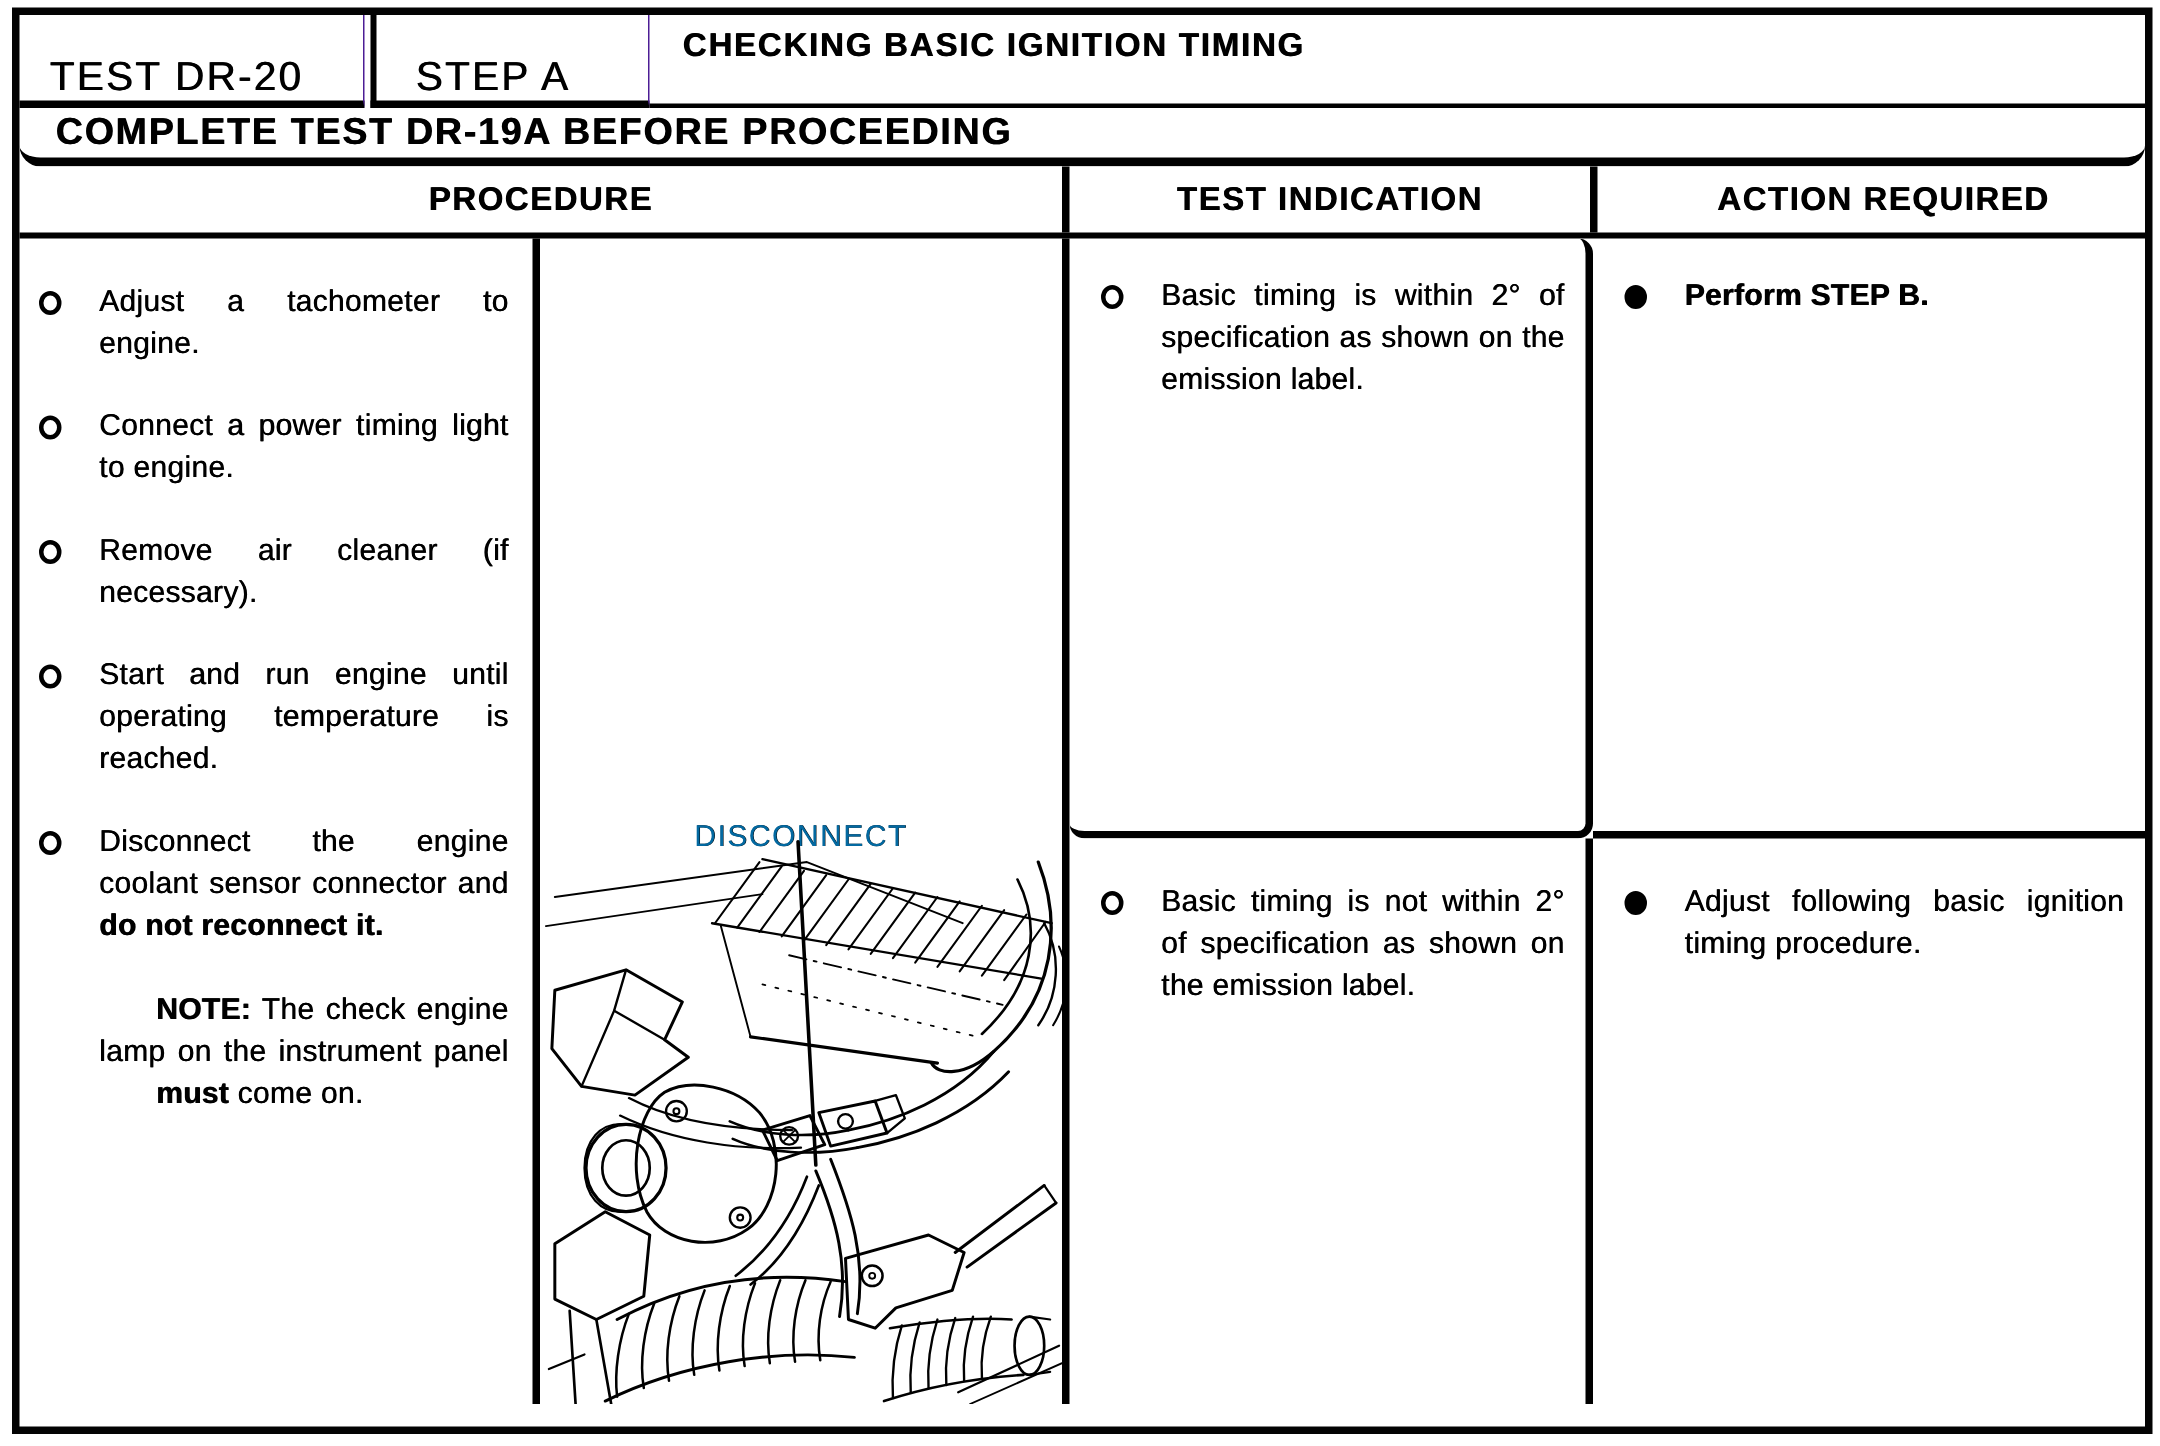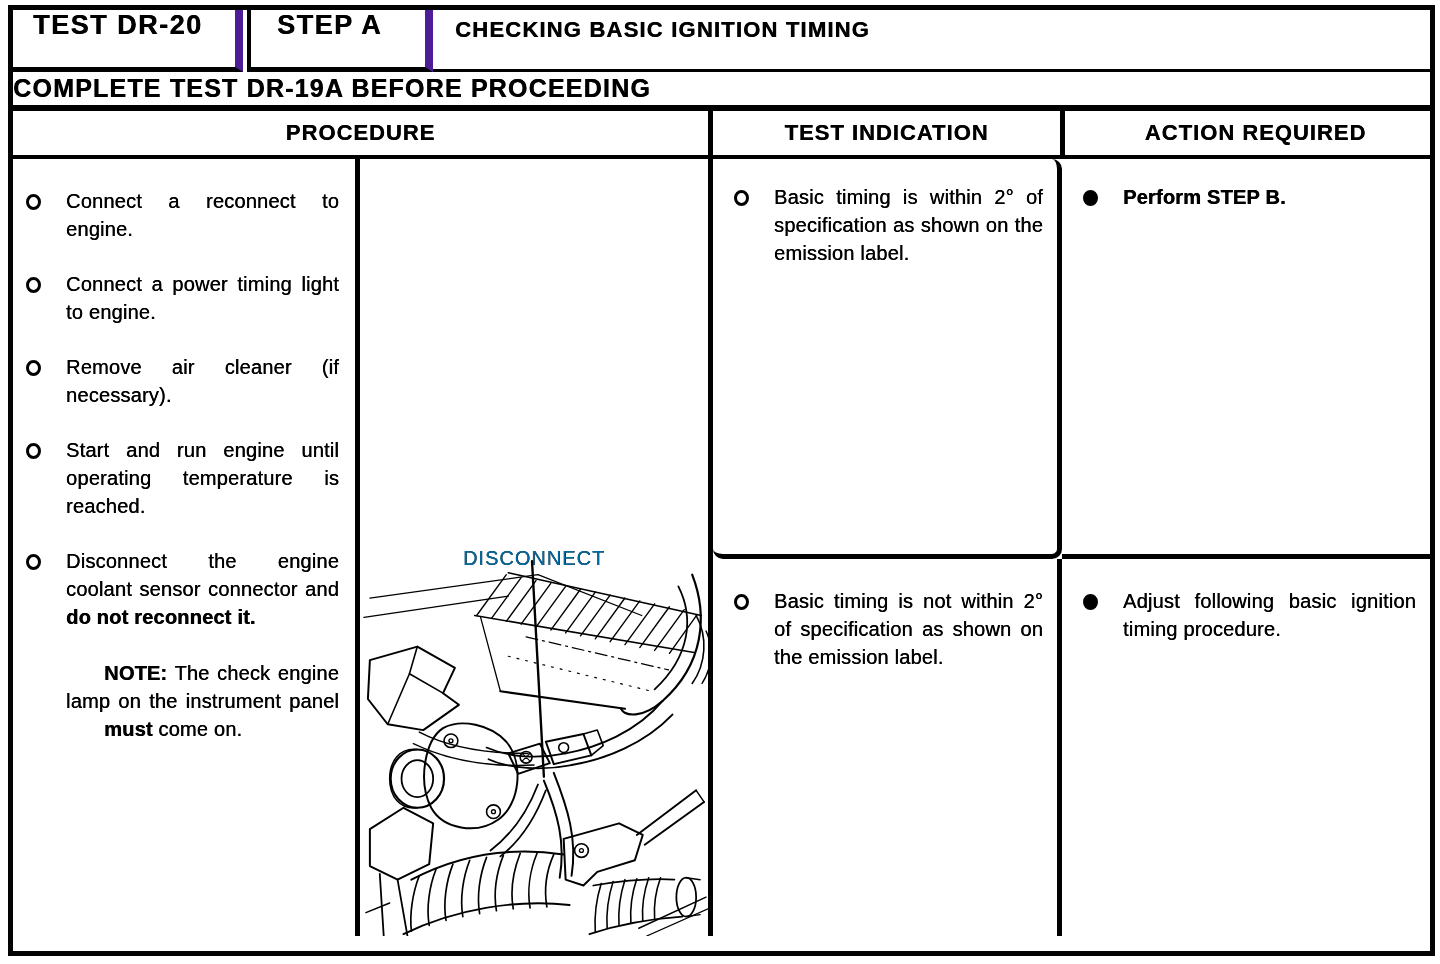--- a/index.html
+++ b/index.html
@@ -9,40 +9,40 @@
     font-family:"Liberation Sans", sans-serif;
     -webkit-font-smoothing:none;
   }
   .doc{
     position:absolute;left:8px;top:5px;width:1417px;height:941px;
     border:5px solid #030303;box-sizing:content-box;background:#fff;
   }
   
   .row-a{display:flex;height:62px;}
   .id-box{
-    box-sizing:border-box;height:62px;display:flex;align-items:flex-start;
-    border-right:8px solid #4c1d95;border-bottom:5px solid #000;
-    font-size:27px;font-weight:bold;letter-spacing:1.5px;
+    box-sizing:border-box;height:62px;display:flex;align-items:flex-end;
+    border-right:1px solid #4c1d95;border-bottom:5px solid #000;
+    font-size:27px;font-weight:normal;letter-spacing:1.5px;
     text-shadow:0.5px 0 0 #000;
   }
   .test-box{width:230px;padding-left:20px;}
   .step-box{width:186px;padding-left:26px;border-left:4px solid #000;margin-left:4px;}
   .title-zone{
     flex:1;box-sizing:border-box;border-bottom:3px solid #000;
     padding:7px 0 0 22px;
   }
   .title-zone .t{
     font-size:22px;font-weight:bold;letter-spacing:1.2px;
     text-shadow:0.5px 0 0 #000;
   }
   
   .row-b{
     height:39px;border-bottom:6px solid #000;display:flex;align-items:center;
-    padding-left:0;font-size:25px;font-weight:bold;letter-spacing:1.2px;
-    text-shadow:0.5px 0 0 #000;box-sizing:border-box;
+    padding-left:24px;font-size:25px;font-weight:bold;letter-spacing:1.2px;
+    text-shadow:0.5px 0 0 #000;box-sizing:border-box;border-radius:14px;
   }
   
   .row-c{display:flex;height:44px;border-bottom:4px solid #000;}
   .hc{
     box-sizing:border-box;height:100%;display:flex;align-items:center;justify-content:center;
     font-size:22px;font-weight:bold;letter-spacing:1px;text-shadow:0.4px 0 0 #000;
   }
   .hc-proc{width:700px;border-right:5px solid #000;}
   .hc-ti{width:352px;border-right:5px solid #000;text-align:right;}
   .hc-ar{flex:1;margin-left:16px;}
@@ -109,21 +109,21 @@
     <div class="hc hc-ti">TEST INDICATION</div>
     <div class="hc hc-ar">ACTION REQUIRED</div>
   </div>
 
   <div class="body">
 
     <div class="cell proc-cell">
       <div id="proc-steps">
           <div class="item">
             <span class="bullet"></span>
-            <p class="txt"><span>Connect a reconnect to engine.</span></p>
+            <p class="txt"><span>Adjust a tachometer to engine.</span></p>
           </div>
           <div class="item">
             <span class="bullet"></span>
             <p class="txt"><span>Connect a power timing light to engine.</span></p>
           </div>
           <div class="item">
             <span class="bullet"></span>
             <p class="txt"><span>Remove air cleaner (if necessary).</span></p>
           </div>
           <div class="item">

